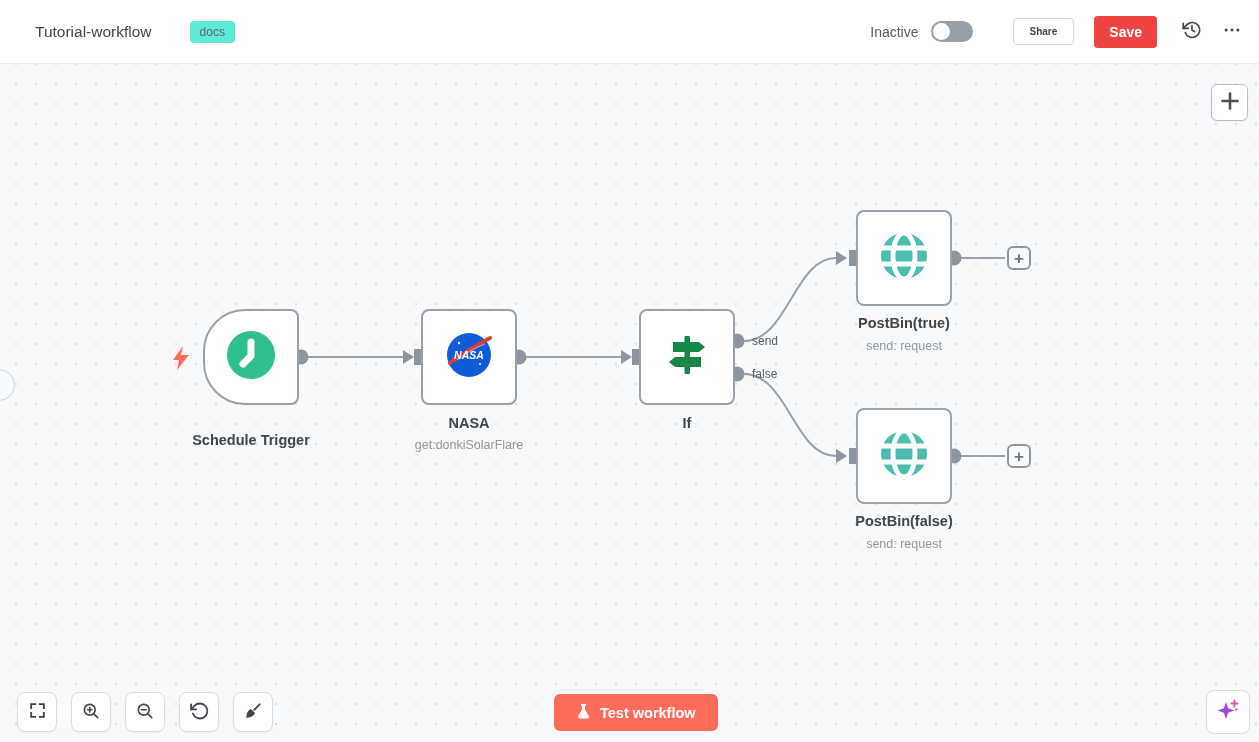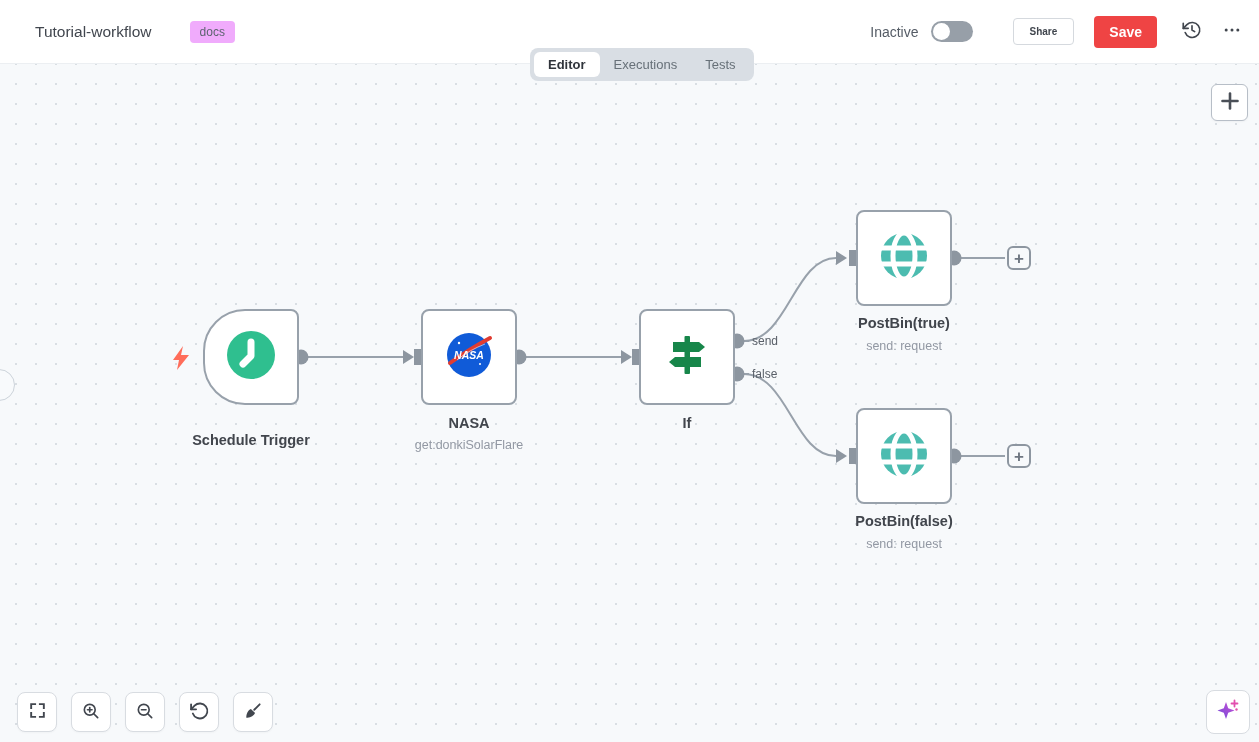--- a/index.html
+++ b/index.html
@@ -10,21 +10,21 @@
     background:#fff;
   }
   
   .header {
     position:absolute; top:0; left:0; width:1259px; height:64px;
     background:#ffffff; border-bottom:1px solid #eceff2;
     display:flex; align-items:center; z-index:20;
   }
   .hdr-title { margin-left:35px; font-size:15.5px; color:#41464e; }
   .hdr-tag {
-    margin-left:38px; background:#f0abfc; color:#5c6370;
+    margin-left:38px; background:#5eead4; color:#5c6370;
     font-size:12px; padding:4px 10px; border-radius:4px;
   }
   .hdr-right { margin-left:auto; display:flex; align-items:center; }
   .status-label { font-size:14px; color:#555c66; margin-right:12px; }
   .toggle {
     width:42px; height:21px; background:#979fa8; border-radius:11px;
     position:relative; margin-right:40px; cursor:pointer;
   }
   .toggle .knob {
     position:absolute; left:2px; top:2px; width:17px; height:17px;
@@ -145,25 +145,20 @@
           <svg width="20" height="20" viewBox="0 0 24 24" fill="#41464e">
             <circle cx="5" cy="12" r="1.8"></circle>
               <circle cx="12" cy="12" r="1.8"></circle>
               <circle cx="19" cy="12" r="1.8"></circle>
           </svg>
         </span>
       </button>
     </div>
   </div>
 
-  <div class="tabbar">
-    <div class="tab active">Editor</div>
-    <div class="tab">Executions</div>
-    <div class="tab">Tests</div>
-  </div>
 
   <div class="canvas"></div>
 
   <svg class="wires">
     <g stroke="#98a1ab" stroke-width="2" fill="none">
       <path d="M308 357 H403"></path>
       <path d="M526 357 H621"></path>
       <path d="M744 341 C 788 341 794 258 836 258"></path>
       <path d="M744 374 C 788 374 794 456 836 456"></path>
       <path d="M961 258 H1005"></path>
@@ -315,20 +310,28 @@
   </button>
   <button class="ctrl-btn" style="left:233px; top:692px;">
     <span>
       <svg width="20" height="20" viewBox="0 0 24 24">
         <line x1="13.5" y1="10.5" x2="20" y2="4" stroke="#41464e" stroke-width="2.2" stroke-linecap="round"></line>
         <path d="M9.5 9.5 L14.5 14.5 C 13 18, 9 20.5, 4 20 C 3.6 15.5, 6 11, 9.5 9.5 Z" fill="#41464e"></path>
       </svg>
     </span>
   </button>
 
+  <button class="btn-test">
+    <span>
+      <svg width="15" height="17" viewBox="0 0 24 26">
+        <path d="M8 1h8v2.6h-1.6v6l6 10.4c1 1.8-.3 4-2.3 4H5.9c-2 0-3.3-2.2-2.3-4l6-10.4v-6H8z" fill="#fff"></path>
+      </svg>
+    </span>
+    <span>Test workflow</span>
+  </button>
 
   <button class="sparkle-btn">
     <span>
       <svg width="26" height="26" viewBox="0 0 26 26">
         <defs>
           <linearGradient id="sparkGrad" x1="0" y1="1" x2="1" y2="0">
             <stop offset="0" stop-color="#6f4bd8"></stop>
               <stop offset="1" stop-color="#c94fd6"></stop>
           </linearGradient>
         </defs>

